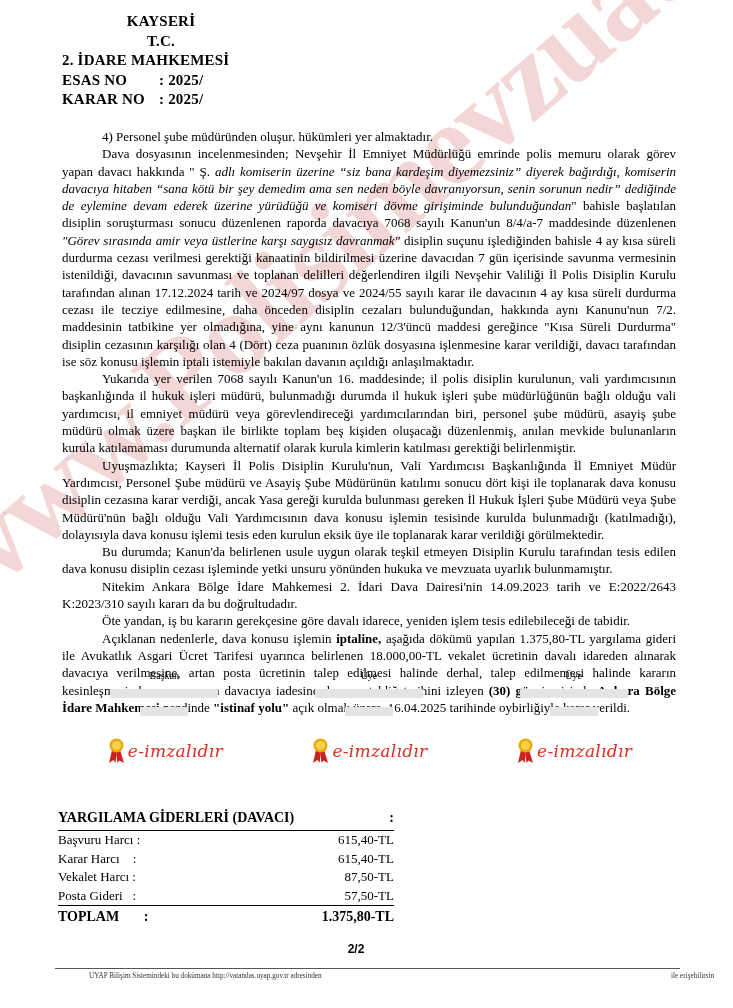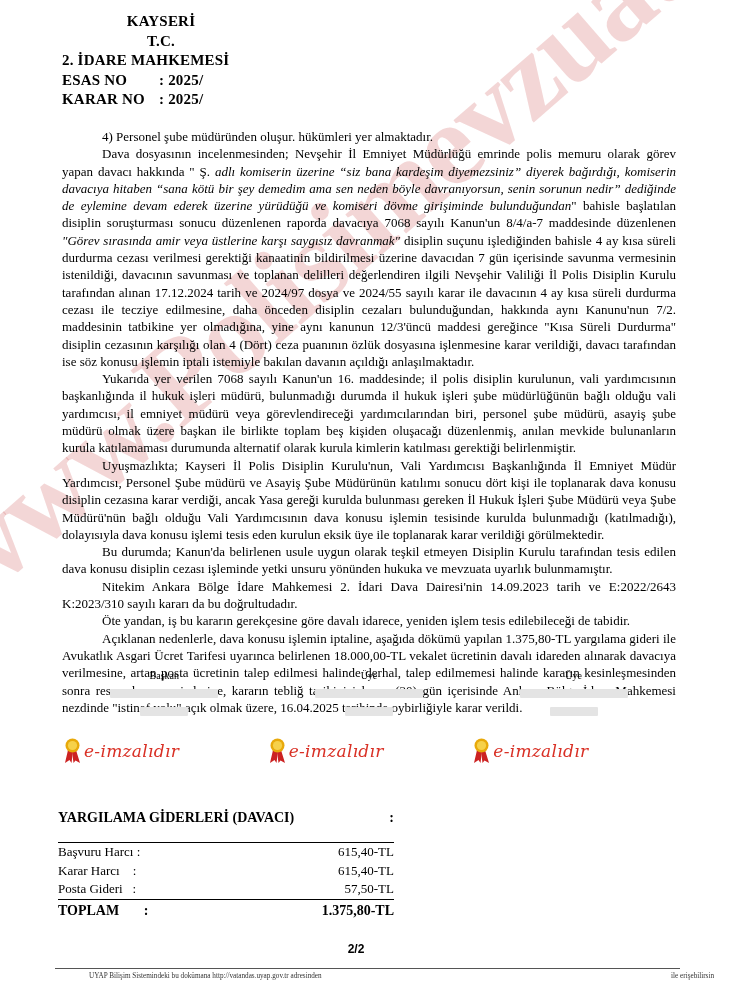--- a/index.html
+++ b/index.html
@@ -81,21 +81,21 @@
     font-size: 13.0px;
     line-height: 17.3px;
     text-align: justify;
     text-justify: inter-word;
   }
   #body-text p {
     margin: 0 0 0 0;
     text-indent: 40px;
   }
   .it { font-style: italic; }
-  .bd { font-weight: normal; }
+  .bd { font-weight: bold; }
 
   
   #signatures {
     position: absolute;
     left: 62px;
     top: 668px;
     width: 614px;
     display: flex;
   }
   .sig-col {
@@ -113,21 +113,21 @@
     height: 9px;
     margin: 6px auto 0 auto;
     border-radius: 1px;
   }
   .redact.wide { width: 108px; }
   .redact.narrow { width: 48px; margin-top: 9px; }
   .eimza-row {
     margin-top: 21px;
     display: flex;
     align-items: center;
-    justify-content: flex-start;
+    justify-content: center;
   }
   .rosette {
     width: 21px;
     height: 27px;
     position: relative;
     flex: 0 0 auto;
     margin-right: 1px;
   }
   .eimza-text {
     font-family: "DejaVu Serif", "Liberation Serif", serif;
@@ -145,21 +145,21 @@
     top: 810px;
     width: 336px;
     font-size: 13px;
   }
   #costs .title-row {
     display: flex;
     justify-content: space-between;
     font-weight: bold;
     font-size: 14px;
     border-bottom: 1.6px solid #000;
-    padding-bottom: 16px;
+    padding-bottom: 4px;
   }
   #costs .row {
     display: flex;
     justify-content: space-between;
     line-height: 18.5px;
     align-items: center;
   }
   #costs .row .lbl { white-space: pre; }
   #costs .row.total {
     border-top: 1.4px solid #000;
@@ -317,20 +317,24 @@
       </div>
       <div class="row">
         <span class="lbl">Başvuru Harcı :</span>
         <span class="val">615,40-TL</span>
       </div>
       <div class="row">
         <span class="lbl">Karar Harcı    :</span>
         <span class="val">615,40-TL</span>
       </div>
       <div class="row">
+        <span class="lbl">Vekalet Harcı :</span>
+        <span class="val">87,50-TL</span>
+      </div>
+      <div class="row">
         <span class="lbl">Posta Gideri   :</span>
         <span class="val">57,50-TL</span>
       </div>
       <div class="row total">
         <span class="lbl">TOPLAM       :</span>
         <span class="val">1.375,80-TL</span>
       </div>
     </div>
 
     <div id="pagenum">2/2</div>

